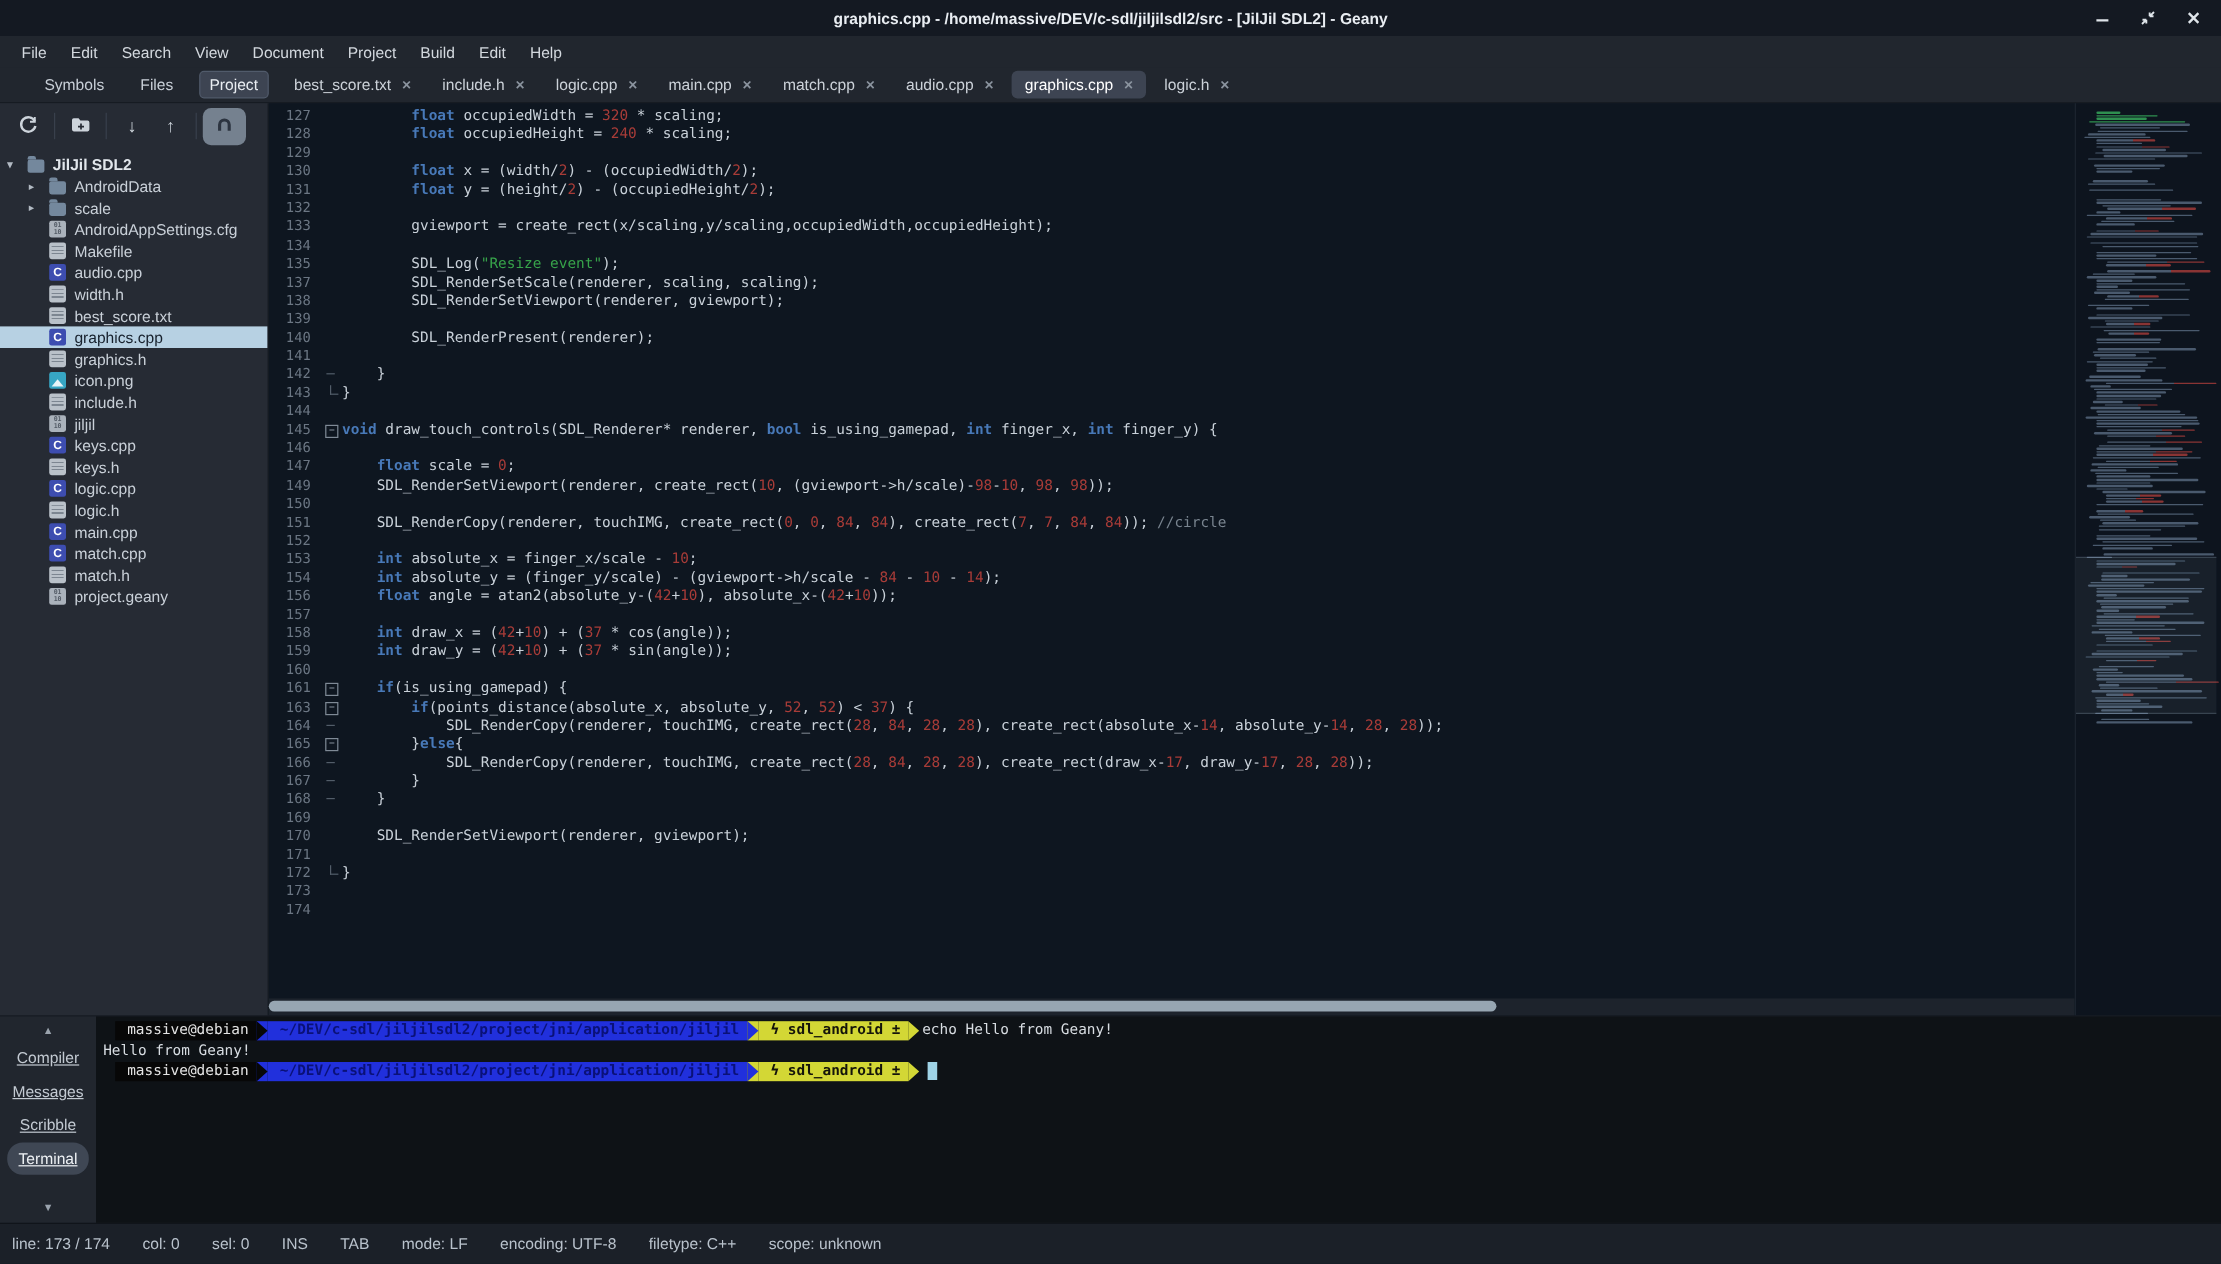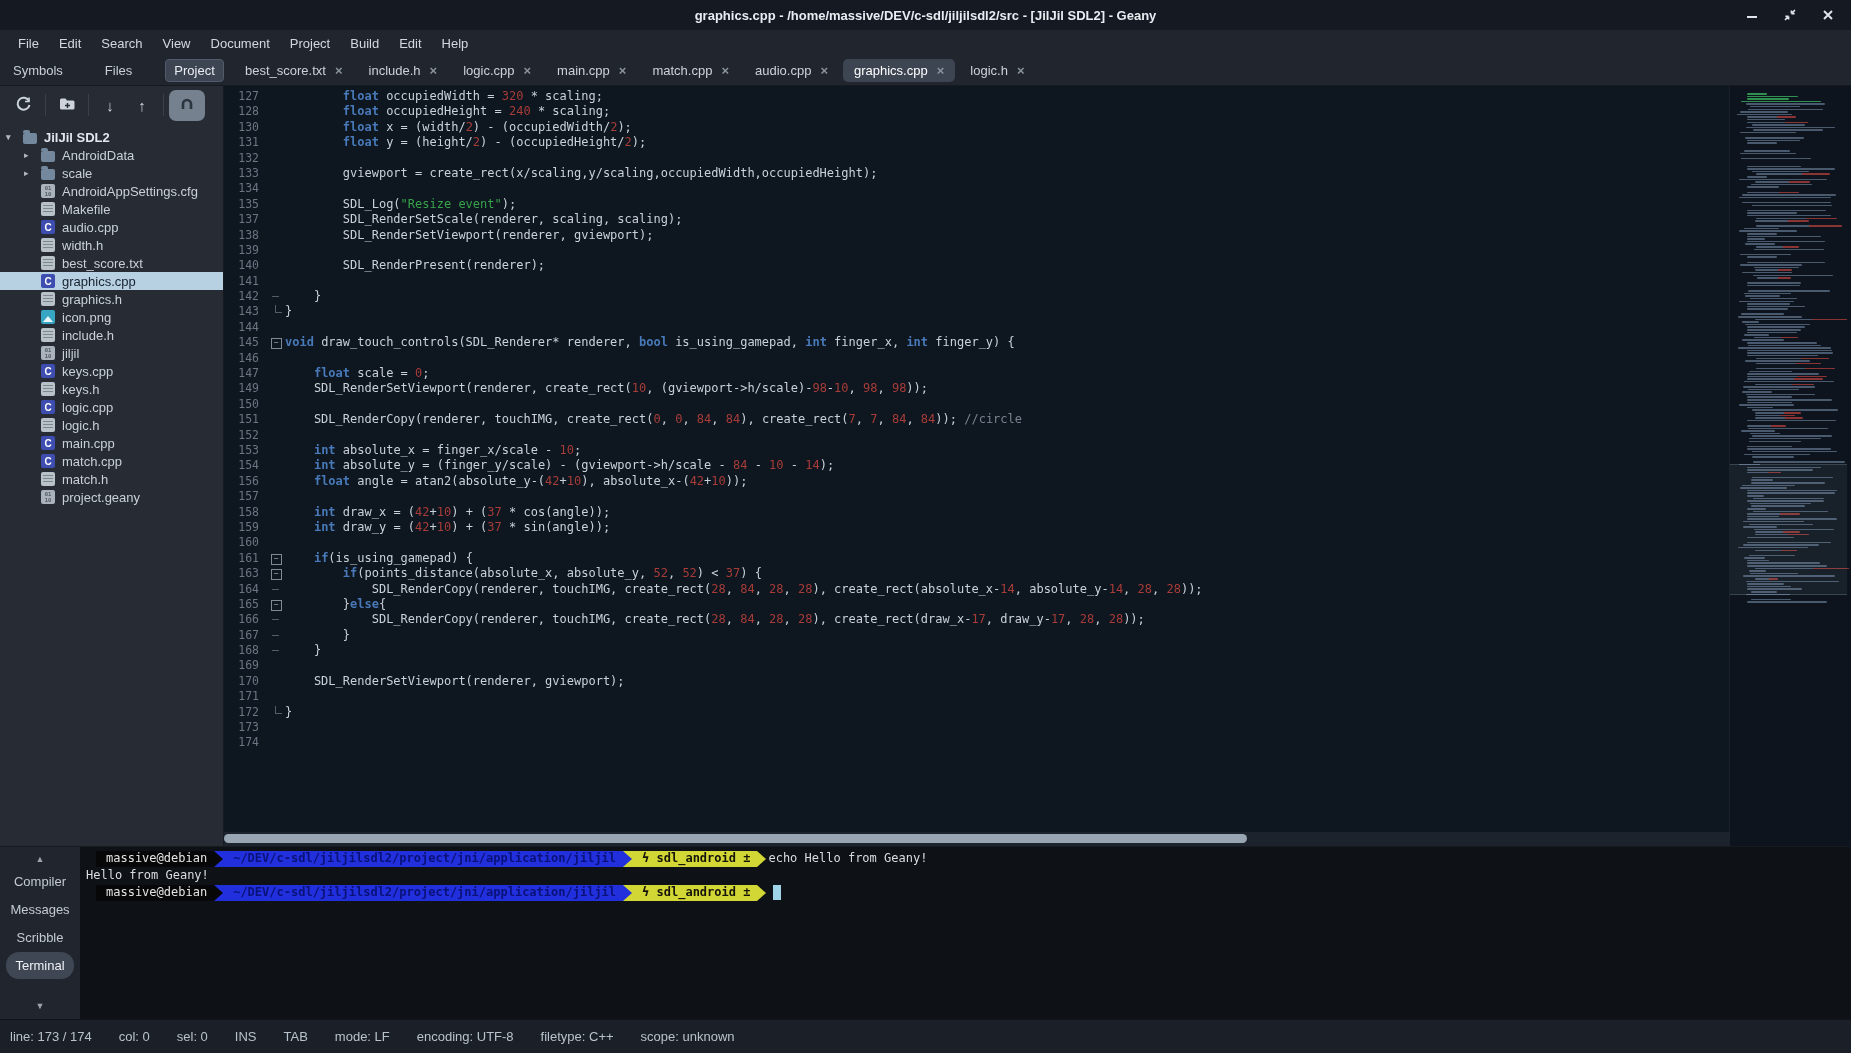--- a/index.html
+++ b/index.html
@@ -12,21 +12,21 @@
   
   .titlebar { height:30px; background:#141922; display:flex; align-items:center; justify-content:center; position:relative; }
   .title-text { font-weight:bold; font-size:13px; color:#e9edf2; }
   .win-controls { position:absolute; right:16px; top:0; height:100%; display:flex; gap:24px; align-items:center; }
   .win-btn { width:14px; height:14px; display:flex; align-items:center; justify-content:center; }
   
   .menubar { height:26px; display:flex; align-items:center; padding-left:8px; background:#21262e; }
   .menu-item { padding:4px 10px; color:#d3d8de; }
   
   .tabstrip { height:30px; display:flex; align-items:stretch; background:#21262e; border-bottom:1px solid #161b22; }
-  .side-tabs { width:224px; display:flex; align-items:center; padding-left:4px; gap:24px; flex:none; }
+  .side-tabs { width:224px; display:flex; align-items:center; padding-left:28px; gap:8px; flex:none;justify-content:space-between; }
   .side-tab { padding:4px 9px; border-radius:4px; color:#c8cfd7; }
   .side-tab.active { background:#3d4452; border:1px solid #515b6b; color:#e9edf2; padding:3px 8px; }
   .ed-tabs { flex:1; display:flex; align-items:center; padding-left:10px; gap:4px; overflow:hidden; }
   .ed-tab { display:flex; align-items:center; gap:9px; padding:4px 11px; color:#ccd2d9; border-radius:5px; white-space:nowrap; }
   .ed-tab.active { background:#3d4452; color:#ffffff; }
   .ed-tab .close { color:#8b949f; font-size:13px; font-weight:bold; }
   
   .main { display:flex; height:760px; }
   .sidebar { width:224px; flex:none; background:#262b34; border-right:1px solid #161b22; display:flex; flex-direction:column; }
   .side-toolbar { height:38px; display:flex; align-items:center; padding-left:8px; flex:none; }
@@ -66,21 +66,21 @@
   .hthumb { position:absolute; left:0; top:2px; height:9px; width:68%; background:#97a6b2; border-radius:5px; }
   
   .minimap { width:122px; flex:none; background:#0d141e; border-left:1px solid #1b232e; position:relative; padding:7px 8px 0 5px; }
   .mm-row { height:1.5px; margin-bottom:1.1px; border-radius:1px; }
   .mm-view { position:absolute; left:0; right:4px; top:378px; height:131px; background:rgba(173,196,217,0.07); border-top:1px solid rgba(173,196,217,0.22); border-bottom:1px solid rgba(173,196,217,0.22); }
   
   .bottom { height:173px; display:flex; background:#21262e; border-top:1px solid #161b22; }
   .panel-tabs { width:80px; flex:none; display:flex; flex-direction:column; align-items:center; padding-top:5px; color:#c3cad2; }
   .panel-arrow { font-size:9px; color:#9aa3ad; margin:2px 0 4px; }
   .panel-arrow.down { margin-top:auto; margin-bottom:8px; }
-  .panel-tab { padding:6px 9px; margin-bottom:1px; border-radius:13px; white-space:nowrap; }
+  .panel-tab { padding:6px 9px; margin-bottom:1px; border-radius:13px; white-space:nowrap;text-decoration:underline; }
   .panel-tab.active { background:#3f4754; color:#eef1f4; }
   .term { flex:1; background:#0e1216; font-family:"DejaVu Sans Mono", monospace; font-size:12px; color:#d8dde2; padding:3px 0 0 4px; line-height:17.5px; min-width:0; }
   .pl { display:flex; align-items:center; height:17px; }
   .pl .plain { padding-left:2px; }
   .seg { display:flex; align-items:center; height:16px; padding:0 7px 0 10px; white-space:pre; }
   .seg.host { background:#070707; color:#e4e4e4; margin-left:12px; }
   .seg.path { background:#2130dc; color:#0a1178; font-weight:bold; }
   .seg.vcs  { background:#d3d735; color:#14140a; font-weight:bold; }
   .arr { width:9px; height:16px; position:relative; flex:none; }
   .arr::before { content:""; position:absolute; left:0; top:0; border-top:8px solid transparent; border-bottom:8px solid transparent; border-left:9px solid transparent; }
@@ -305,20 +305,21 @@
           <span class="fi binary">01
 10</span>
           <span>project.geany</span>
         </div>
       </div>
   </div>
   <div class="editor">
     <div class="code-scroll">
         <div class="code-line"><span class="ln">127</span><span class="fold"></span><span class="code"><span class="t">        </span><span class="k">float</span><span class="t"> occupiedWidth = </span><span class="n">320</span><span class="t"> * scaling;</span></span></div>
         <div class="code-line"><span class="ln">128</span><span class="fold"></span><span class="code"><span class="t">        </span><span class="k">float</span><span class="t"> occupiedHeight = </span><span class="n">240</span><span class="t"> * scaling;</span></span></div>
+        <div class="code-line"><span class="ln">129</span><span class="fold"></span><span class="code"></span></div>
         <div class="code-line"><span class="ln">130</span><span class="fold"></span><span class="code"><span class="t">        </span><span class="k">float</span><span class="t"> x = (width/</span><span class="n">2</span><span class="t">) - (occupiedWidth/</span><span class="n">2</span><span class="t">);</span></span></div>
         <div class="code-line"><span class="ln">131</span><span class="fold"></span><span class="code"><span class="t">        </span><span class="k">float</span><span class="t"> y = (height/</span><span class="n">2</span><span class="t">) - (occupiedHeight/</span><span class="n">2</span><span class="t">);</span></span></div>
         <div class="code-line"><span class="ln">132</span><span class="fold"></span><span class="code"></span></div>
         <div class="code-line"><span class="ln">133</span><span class="fold"></span><span class="code"><span class="t">        gviewport = create_rect(x/scaling,y/scaling,occupiedWidth,occupiedHeight);</span></span></div>
         <div class="code-line"><span class="ln">134</span><span class="fold"></span><span class="code"></span></div>
         <div class="code-line"><span class="ln">135</span><span class="fold"></span><span class="code"><span class="t">        SDL_Log(</span><span class="s">"Resize event"</span><span class="t">);</span></span></div>
         <div class="code-line"><span class="ln">137</span><span class="fold"></span><span class="code"><span class="t">        SDL_RenderSetScale(renderer, scaling, scaling);</span></span></div>
         <div class="code-line"><span class="ln">138</span><span class="fold"></span><span class="code"><span class="t">        SDL_RenderSetViewport(renderer, gviewport);</span></span></div>
         <div class="code-line"><span class="ln">139</span><span class="fold"></span><span class="code"></span></div>
         <div class="code-line"><span class="ln">140</span><span class="fold"></span><span class="code"><span class="t">        SDL_RenderPresent(renderer);</span></span></div>

